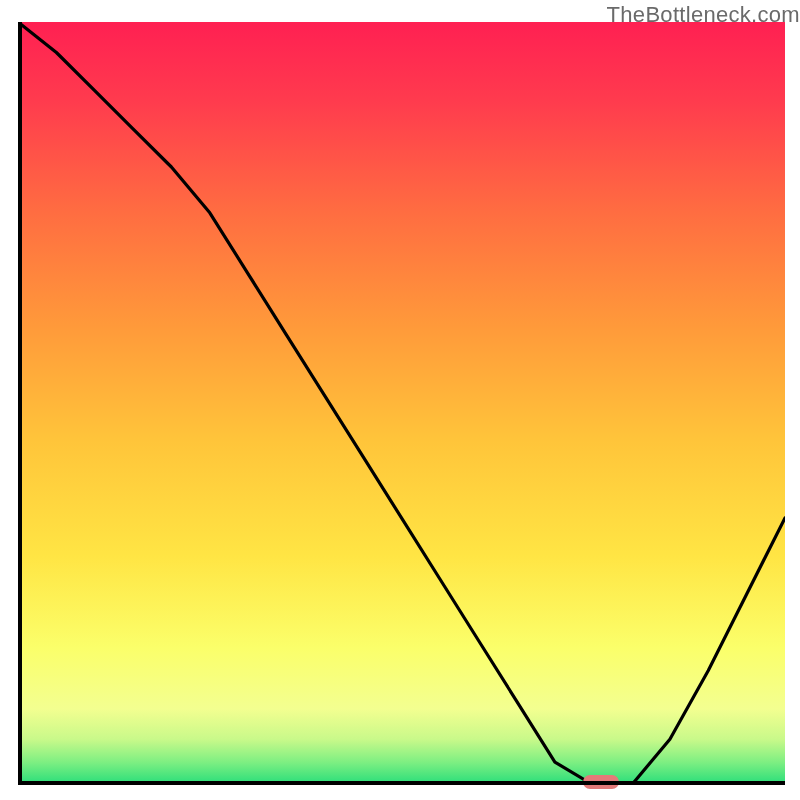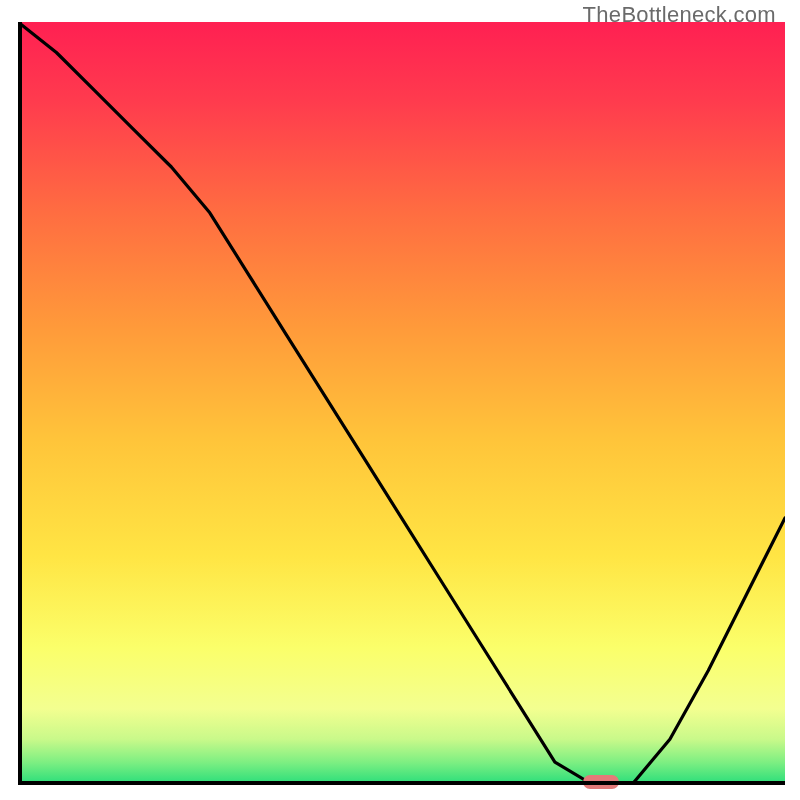--- a/index.html
+++ b/index.html
@@ -6,21 +6,21 @@
   body {
     width: 800px;
     height: 800px;
     background: #ffffff;
     position: relative;
     font-family: Arial, sans-serif;
   }
   .watermark {
     position: absolute;
     top: 2px;
-    right: 24px;
+    right: 0;
     color: #6a6a6a;
     font-size: 22px;
     font-weight: 500;
     letter-spacing: 0.3px;
   }
   .chart-area {
     position: absolute;
     left: 18px;
     top: 22px;
     width: 767px;

